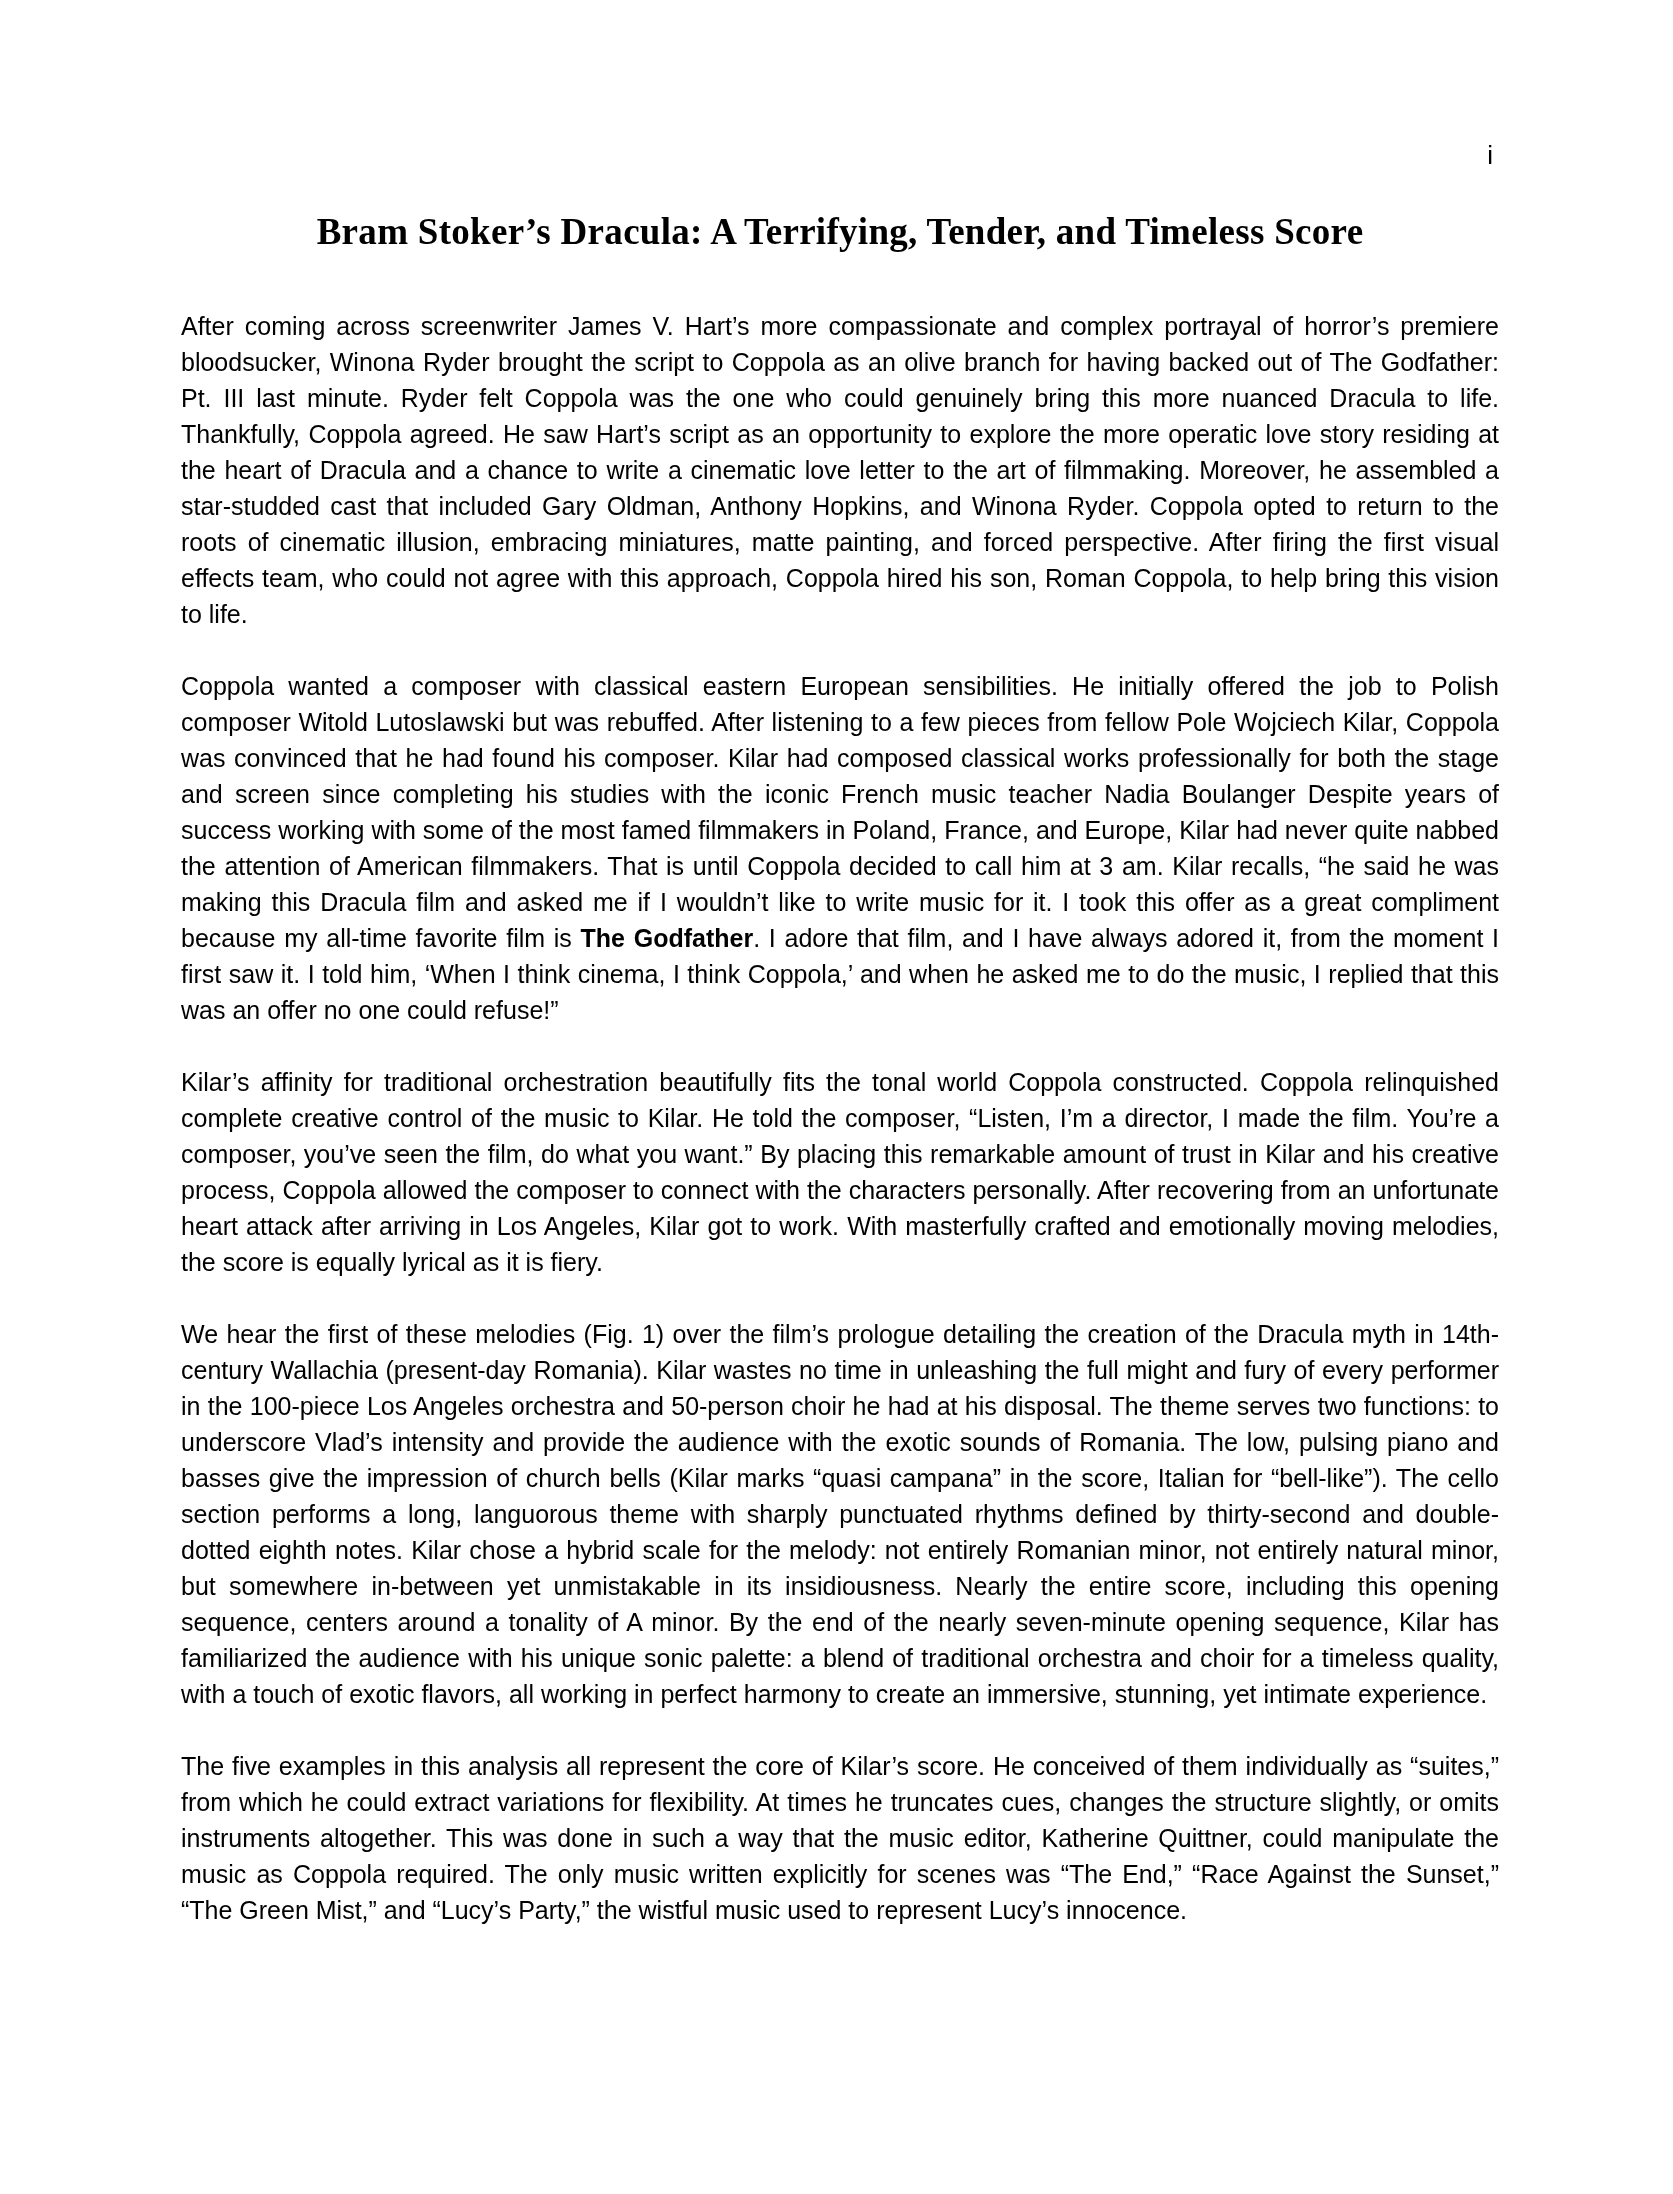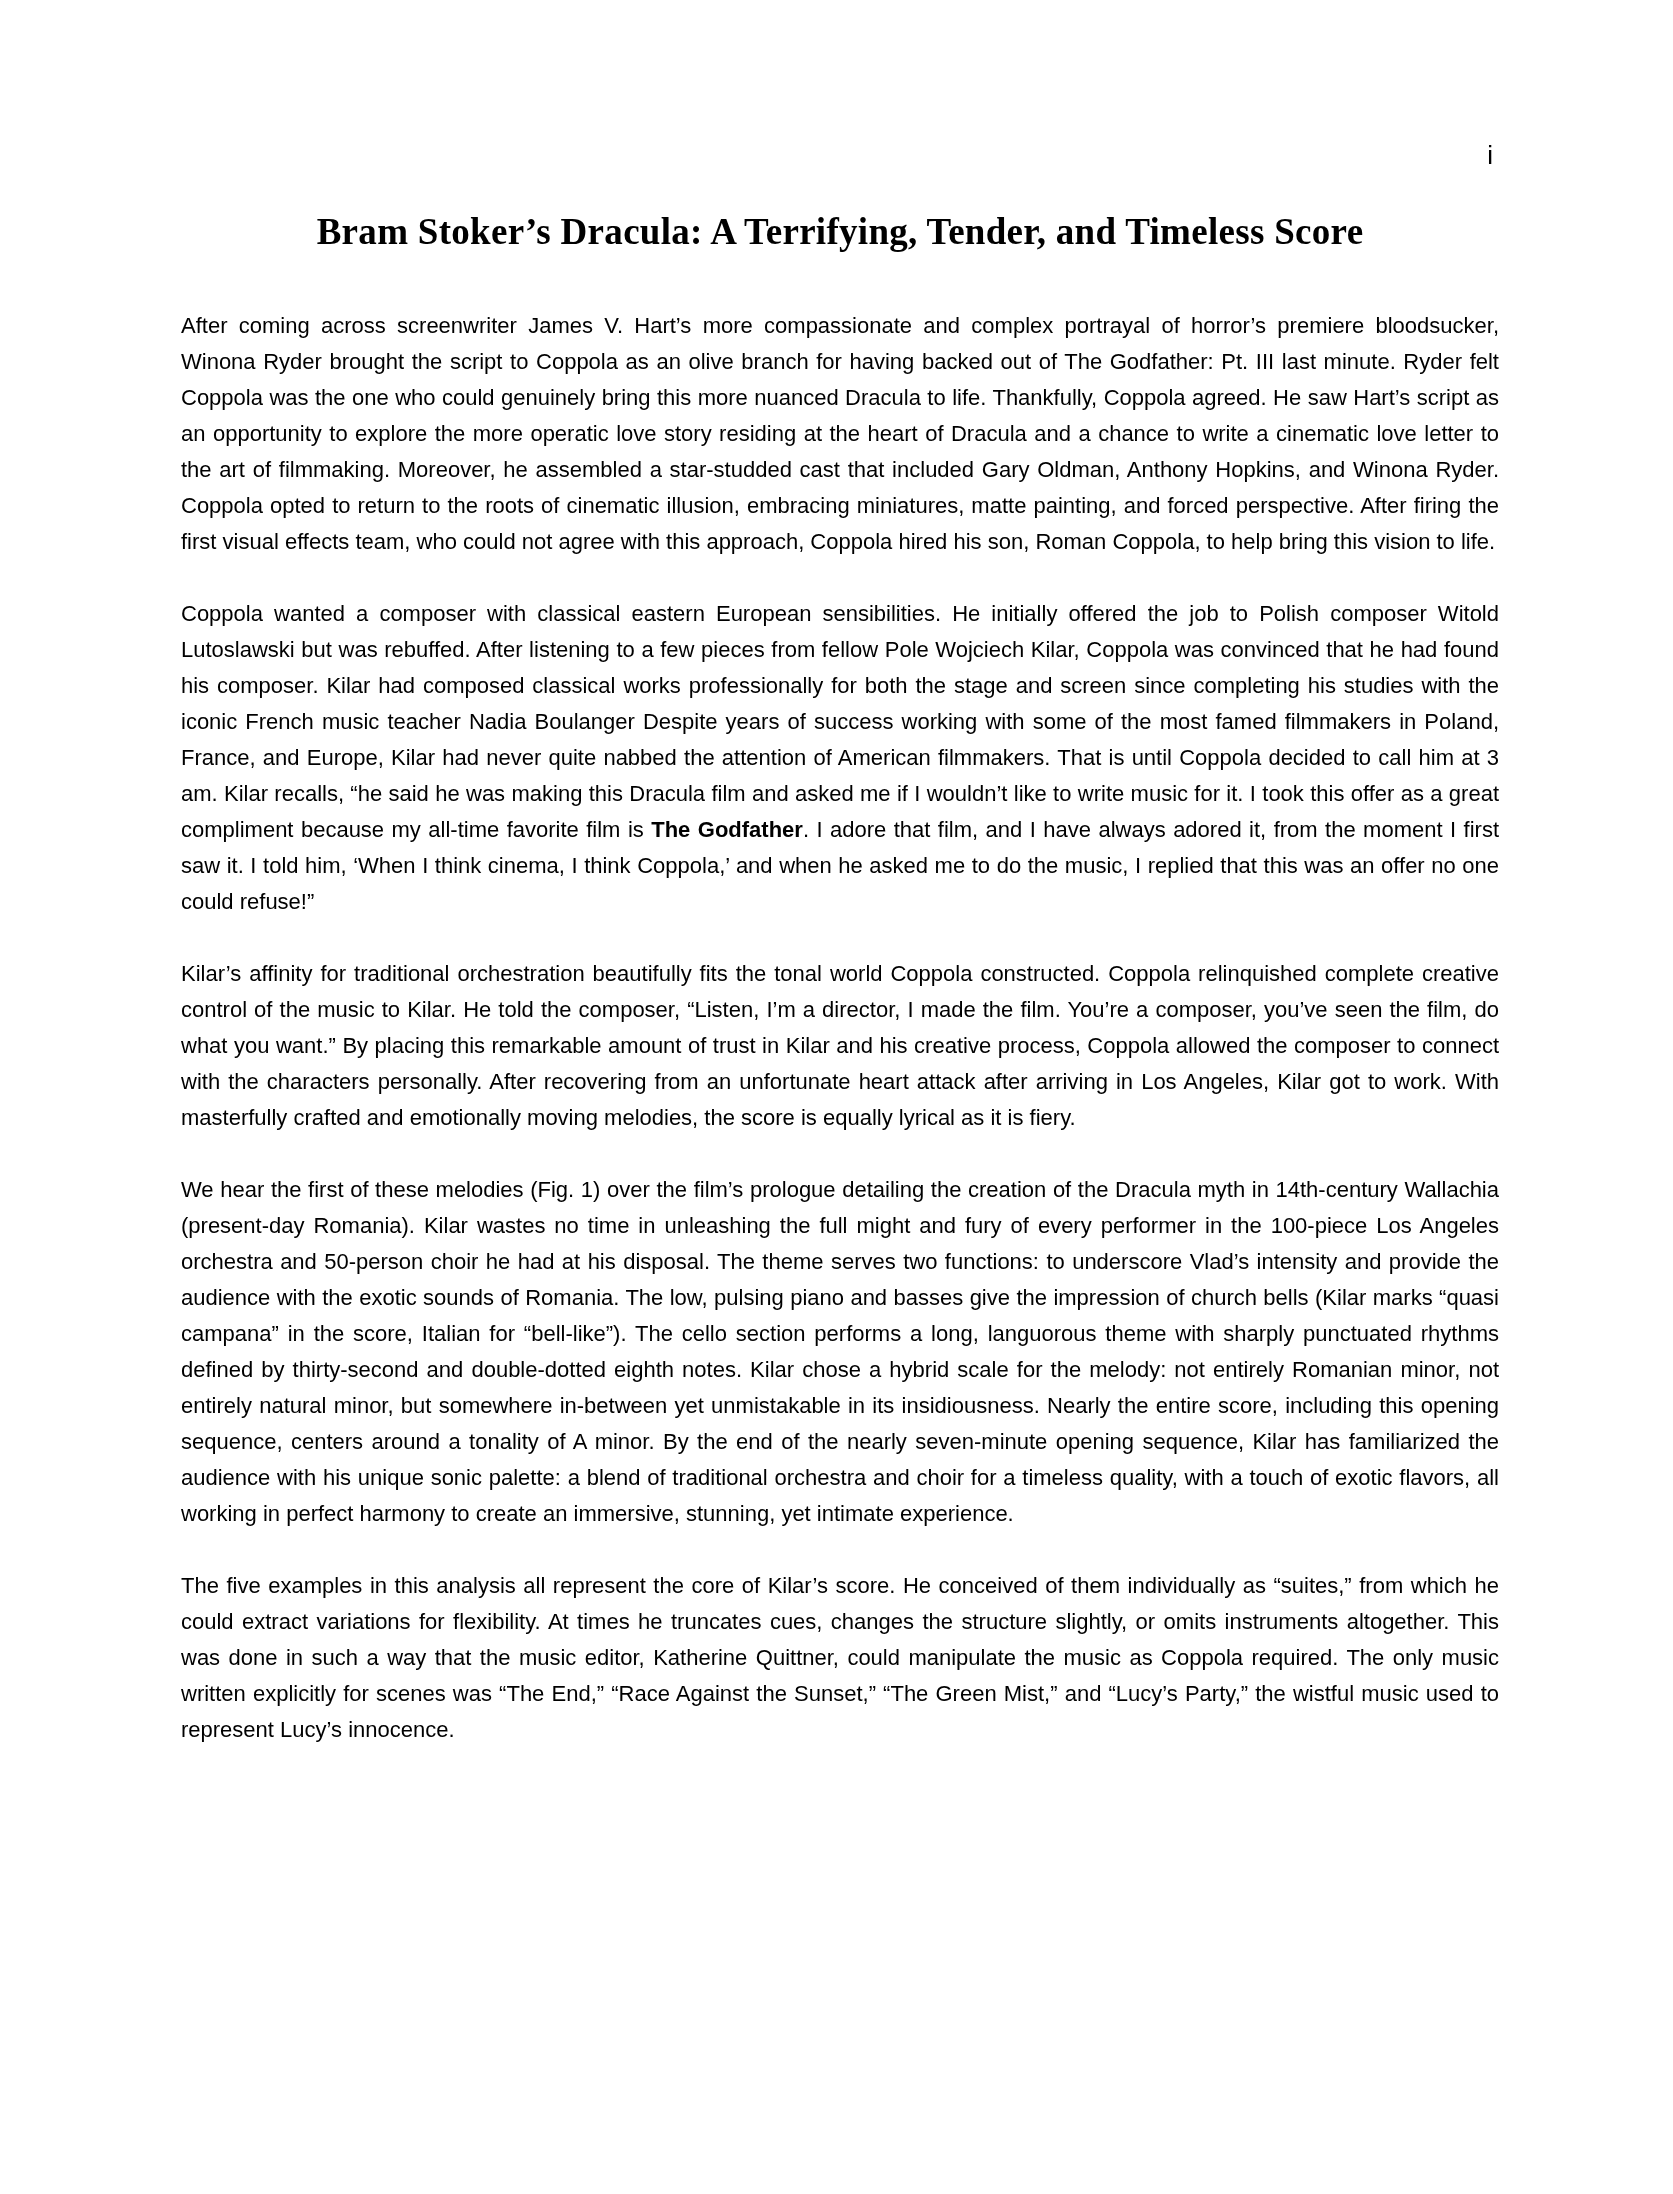--- a/index.html
+++ b/index.html
@@ -31,21 +31,21 @@
     font-family: "Liberation Serif", "DejaVu Serif", serif;
     font-weight: 700;
     font-size: 37px;
     line-height: 44px;
     text-align: center;
     letter-spacing: 0.3px;
   }
   .body-text {
     margin-top: 54px;
     font-family: "Liberation Sans", "DejaVu Sans", sans-serif;
-    font-size: 22px;
+    font-size: 25px;
     line-height: 36px;
   }
   .para {
     margin: 0 0 36px 0;
     text-align: justify;
     text-justify: inter-word;
   }
   .para .bold { font-weight: 700; margin-top: 6px; }
 </style>
 </head>

